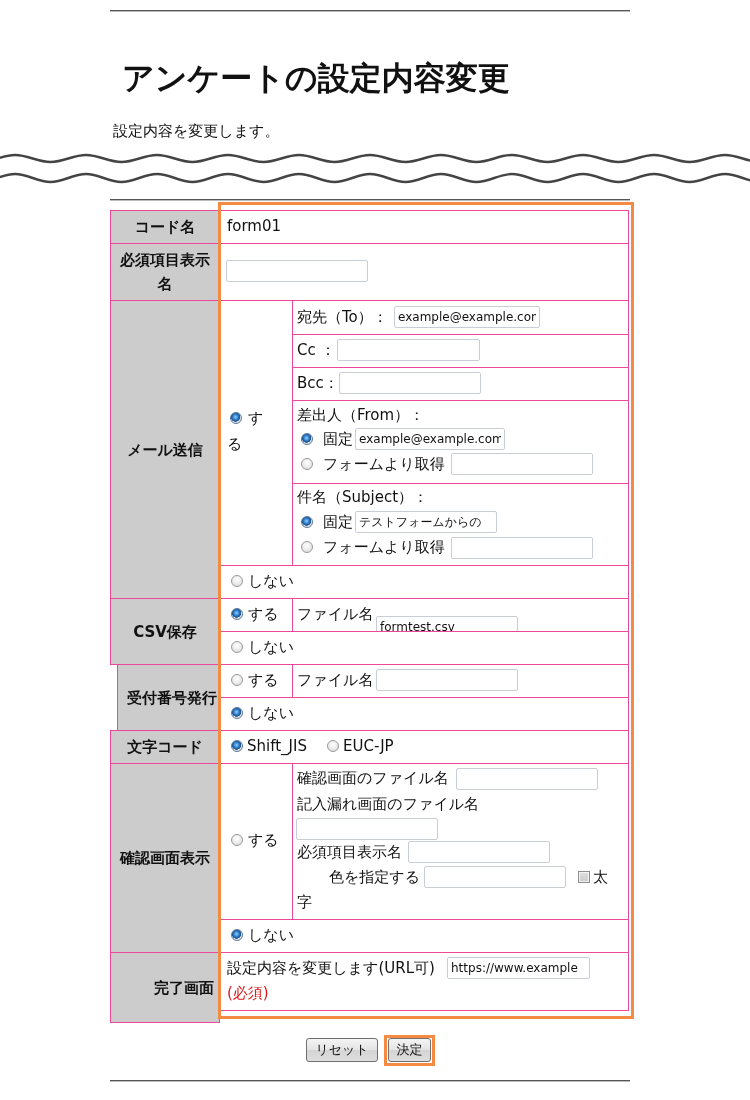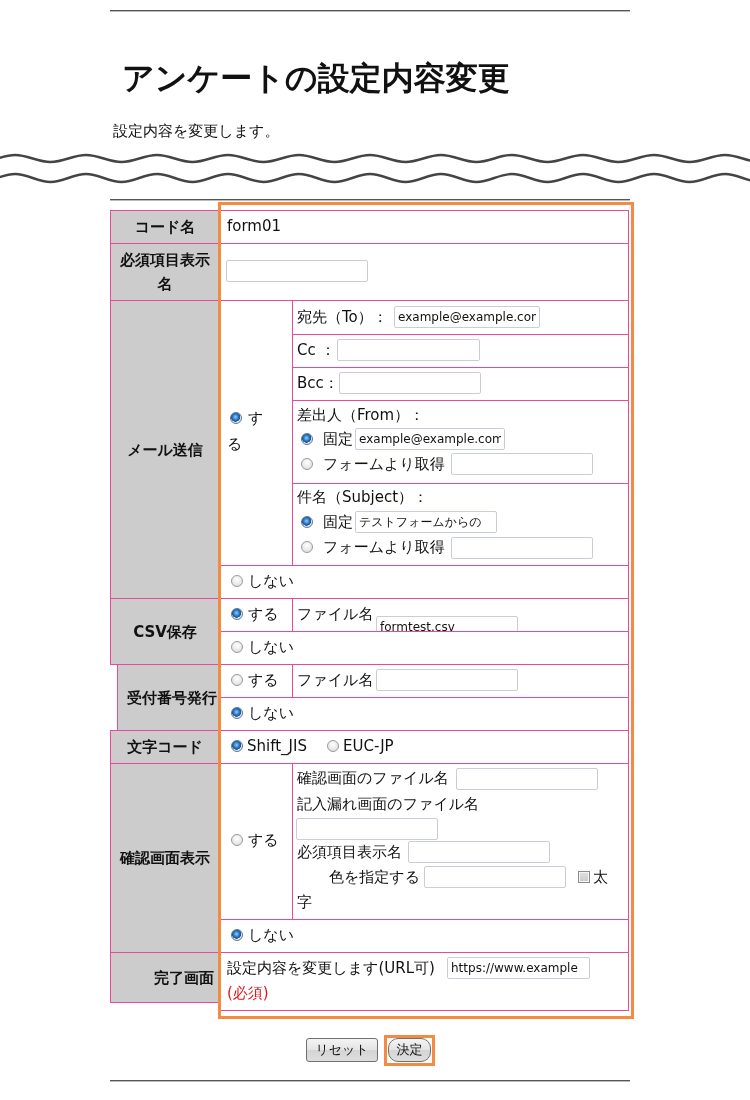--- a/index.html
+++ b/index.html
@@ -173,28 +173,28 @@
   <span class="t" style="left:329px;top:867px;">色を指定する</span>
   <input class="inp" type="text" style="left: 424px; top: 866px; width: 142px;" value="">
   <input class="check" type="checkbox" style="left: 578px; top: 871px;">
   <span class="t" style="left:593px;top:867px;">太</span>
   <span class="t" style="left:297px;top:892px;">字</span>
 
   <div class="cell" style="left:219px;top:919px;width:410px;height:34px;"></div>
   <input class="radio" type="radio" name="confirm" style="left: 231px; top: 929px;" checked="">
   <span class="t" style="left:248px;top:925px;">しない</span>
 
-  <div class="cell hcell" style="left:110px;top:952px;width:110px;height:51px;padding-left:38px;">
+  <div class="cell hcell" style="left:110px;top:952px;width:110px;height:71px;padding-left:38px;">
     <span class="hlabel">完了画面</span>
   </div>
   <div class="cell" style="left:219px;top:952px;width:410px;height:59px;"></div>
   <span class="t" style="left:227px;top:958px;">設定内容を変更します(URL可)</span>
   <input class="inp" type="text" style="left: 447px; top: 957px; width: 143px;" value="https://www.example">
   <span class="t req" style="left:227px;top:983px;">(必須)</span>
 </div>
 
 <div class="frame" style="left:218px;top:202px;width:416px;height:817px;"></div>
 
 <button class="btn" style="left:306px;top:1038px;width:72px;">リセット</button>
-<button class="btn" style="left:388px;top:1038px;width:43px;border-radius:10px;">決定</button>
+<button class="btn" style="left:388px;top:1038px;width:43px;">決定</button>
 <div class="frame" style="left:384px;top:1035px;width:51px;height:31px;"></div>
 
 <div class="hr" style="top:1080px;"></div>
 
 </body></html>

